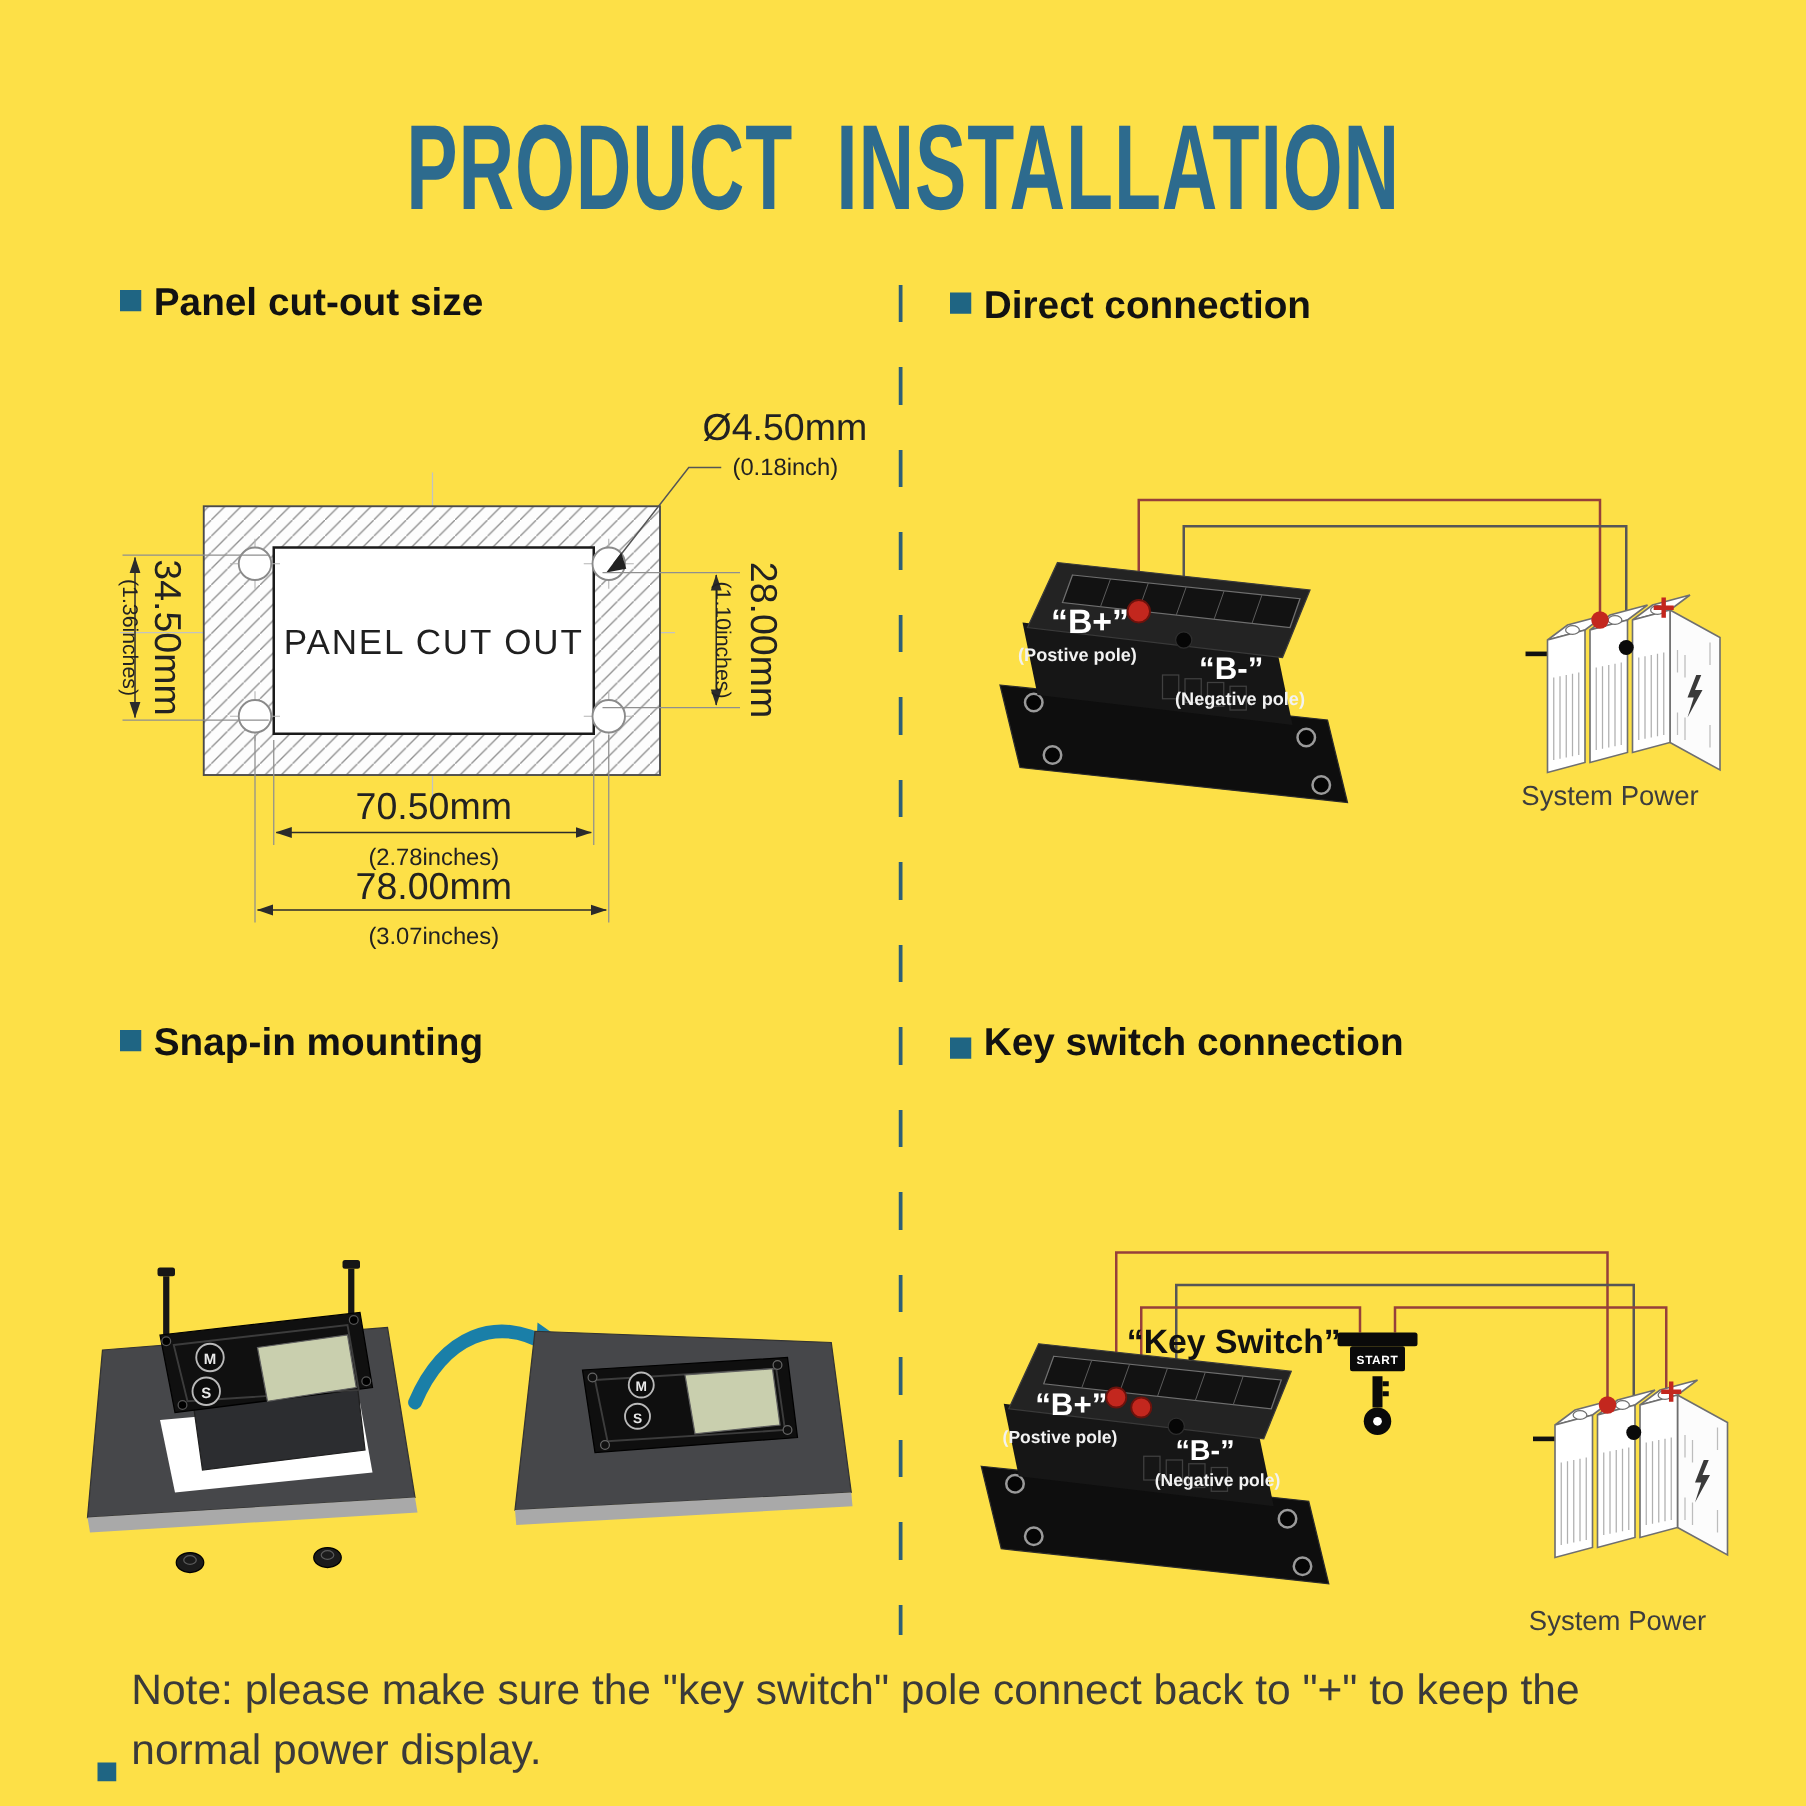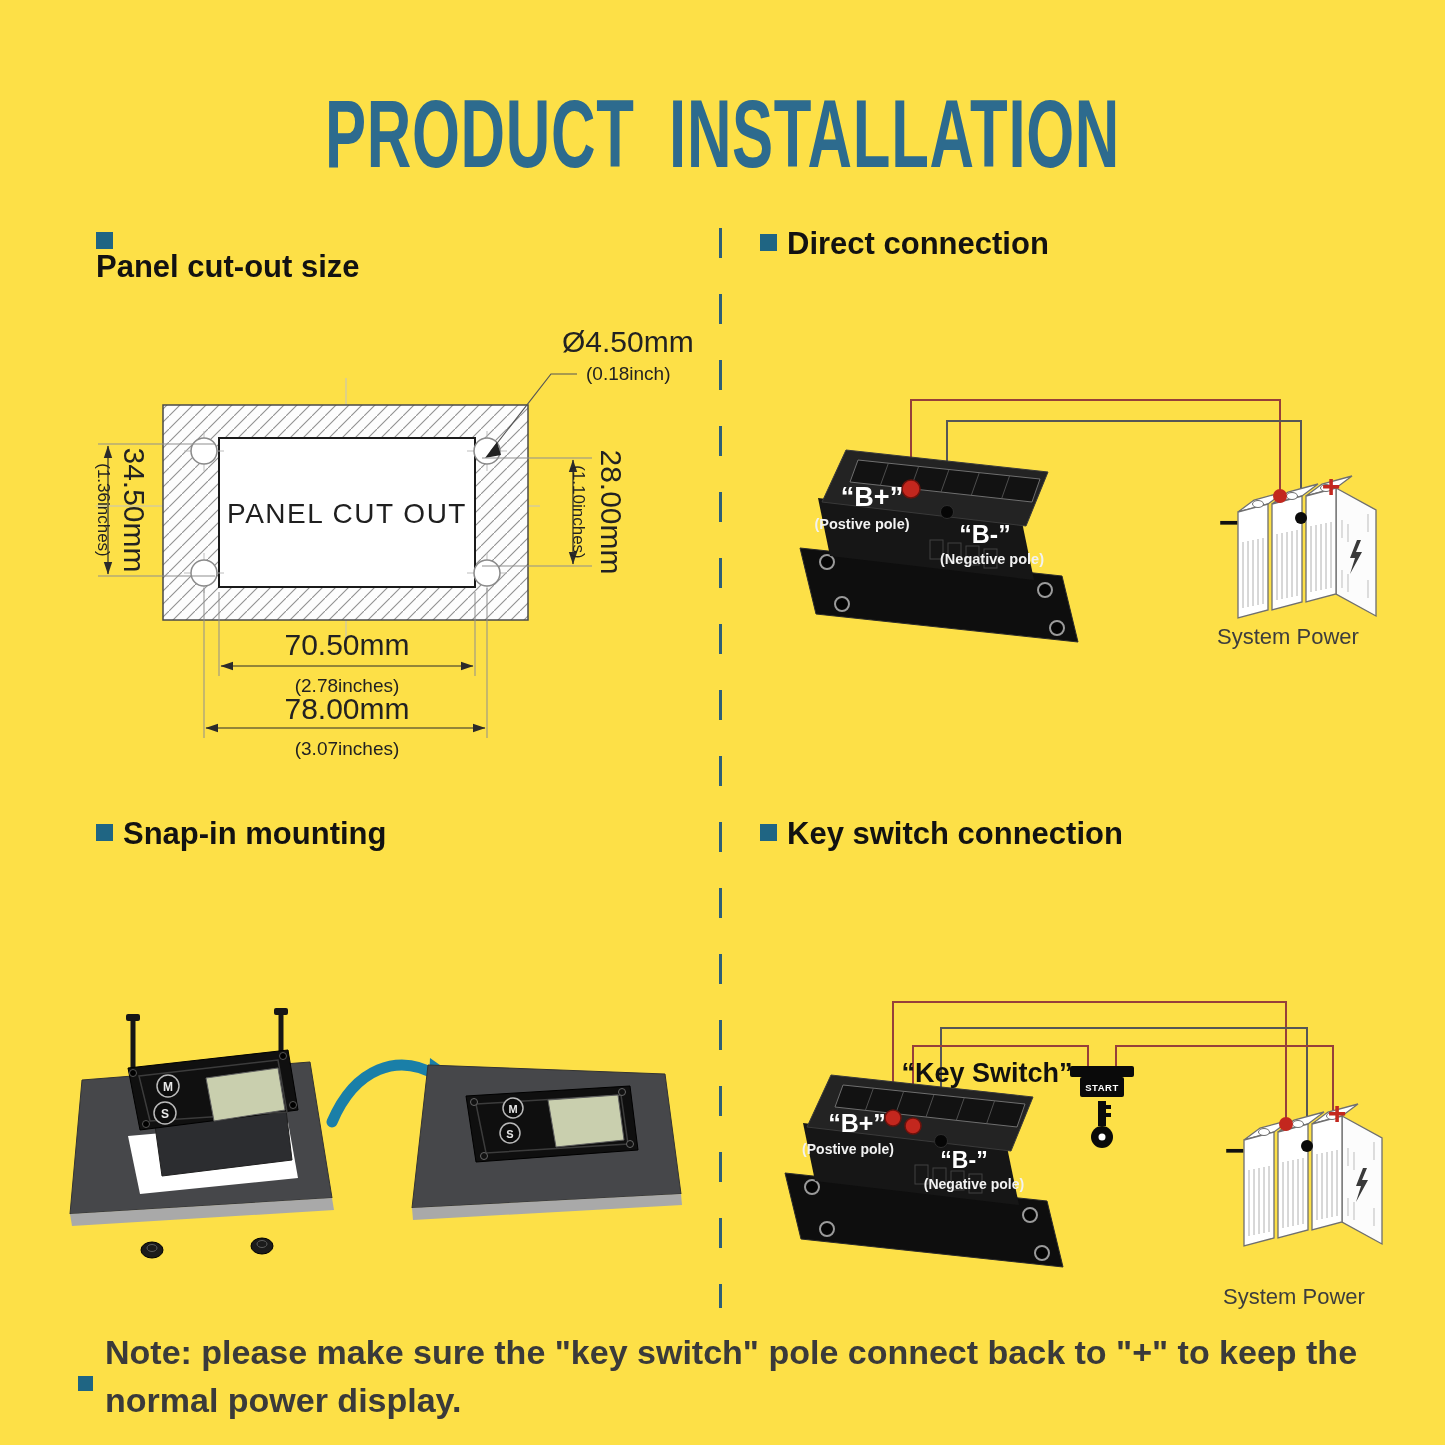--- a/index.html
+++ b/index.html
@@ -5,47 +5,47 @@
   html,body{margin:0;padding:0;background:#ffffff;}
   #canvas{position:relative;width:1445px;height:1445px;background:#fde047;overflow:hidden;
           font-family:"Liberation Sans",sans-serif;}
   .title{position:absolute;left:0;right:0;top:78px;text-align:center;
          font-size:88px;font-weight:bold;color:#2d6b8e;letter-spacing:1px;word-spacing:24px;
          transform:scaleX(0.70) scaleY(1.10);transform-origin:center top;white-space:nowrap;}
   .sec-head{position:absolute;display:flex;align-items:flex-start;font-size:31px;font-weight:bold;color:#121212;}
   .sec-head .sq{width:17px;height:17px;background:#1f6583;margin:8px 10px 0 0;flex:0 0 auto;}
   .divider{position:absolute;left:719px;top:228px;width:3px;height:1080px;
            background:repeating-linear-gradient(to bottom,#2d5f78 0 30px,transparent 30px 66px);}
-  .note{position:absolute;left:78px;top:1328px;width:1320px;display:flex;align-items:center;
-        font-size:34px;color:#3a3a3a;line-height:1.42;font-weight:bold;}
+  .note{position:absolute;left:78px;top:1328px;width:1320px;display:flex;align-items:flex-end;
+        font-size:34px;color:#3a3a3a;line-height:1.42;}
   .note .sq{width:15px;height:15px;background:#1f6583;margin:14px 12px 0 0;flex:0 0 auto;}
   svg text{font-family:"Liberation Sans",sans-serif;}
 </style>
 </head>
 <body>
 
 <div id="canvas">
 
   <div class="title">PRODUCT INSTALLATION</div>
 
   <div class="divider"></div>
 
-  <div class="sec-head" style="left:96px;top:224px;flex-direction:column;">
+  <div class="sec-head" style="left:96px;top:224px;">
     <span class="sq"></span>
     <span>Panel cut-out size</span>
   </div>
   <div class="sec-head" style="left:760px;top:226px;">
     <span class="sq"></span>
     <span>Direct connection</span>
   </div>
   <div class="sec-head" style="left:96px;top:816px;justify-content:flex-end;">
     <span class="sq"></span>
     <span>Snap-in mounting</span>
   </div>
-  <div class="sec-head" style="left:760px;top:816px;">
+  <div class="sec-head" style="left:760px;top:816px;align-items:center;">
     <span class="sq"></span>
     <span>Key switch connection</span>
   </div>
 
   <svg width="1445" height="1445" viewBox="0 0 1445 1445" style="position:absolute;left:0;top:0;">
     <defs>
       <pattern id="hatch" width="13" height="13" patternUnits="userSpaceOnUse">
         <rect width="13" height="13" fill="#fdfdfd"></rect>
         <path d="M-1,14 L14,-1" stroke="#8f8f8f" stroke-width="1.1"></path>
       </pattern>

